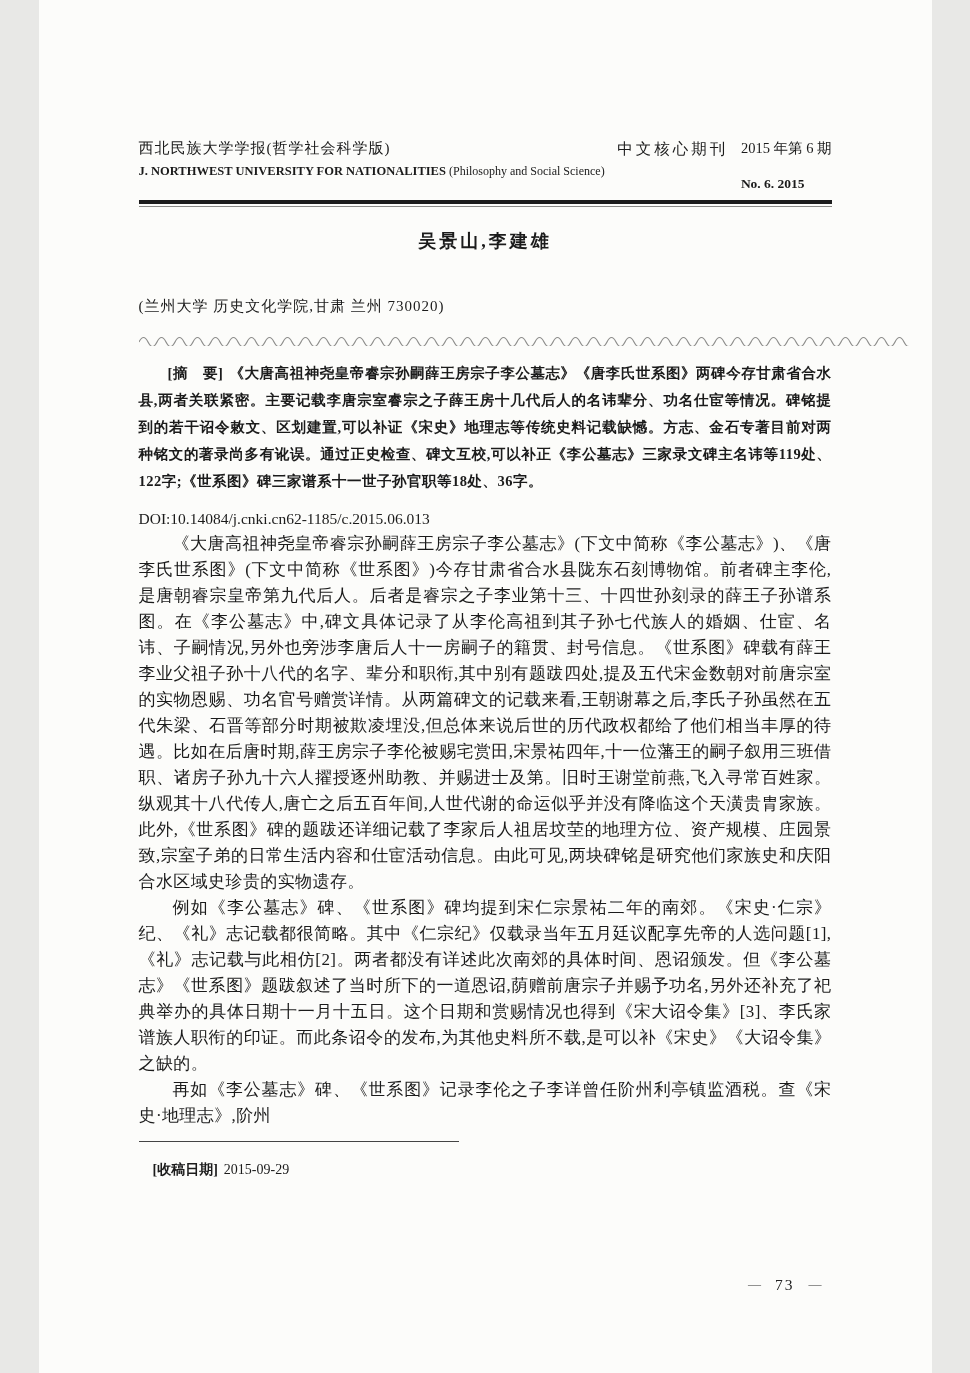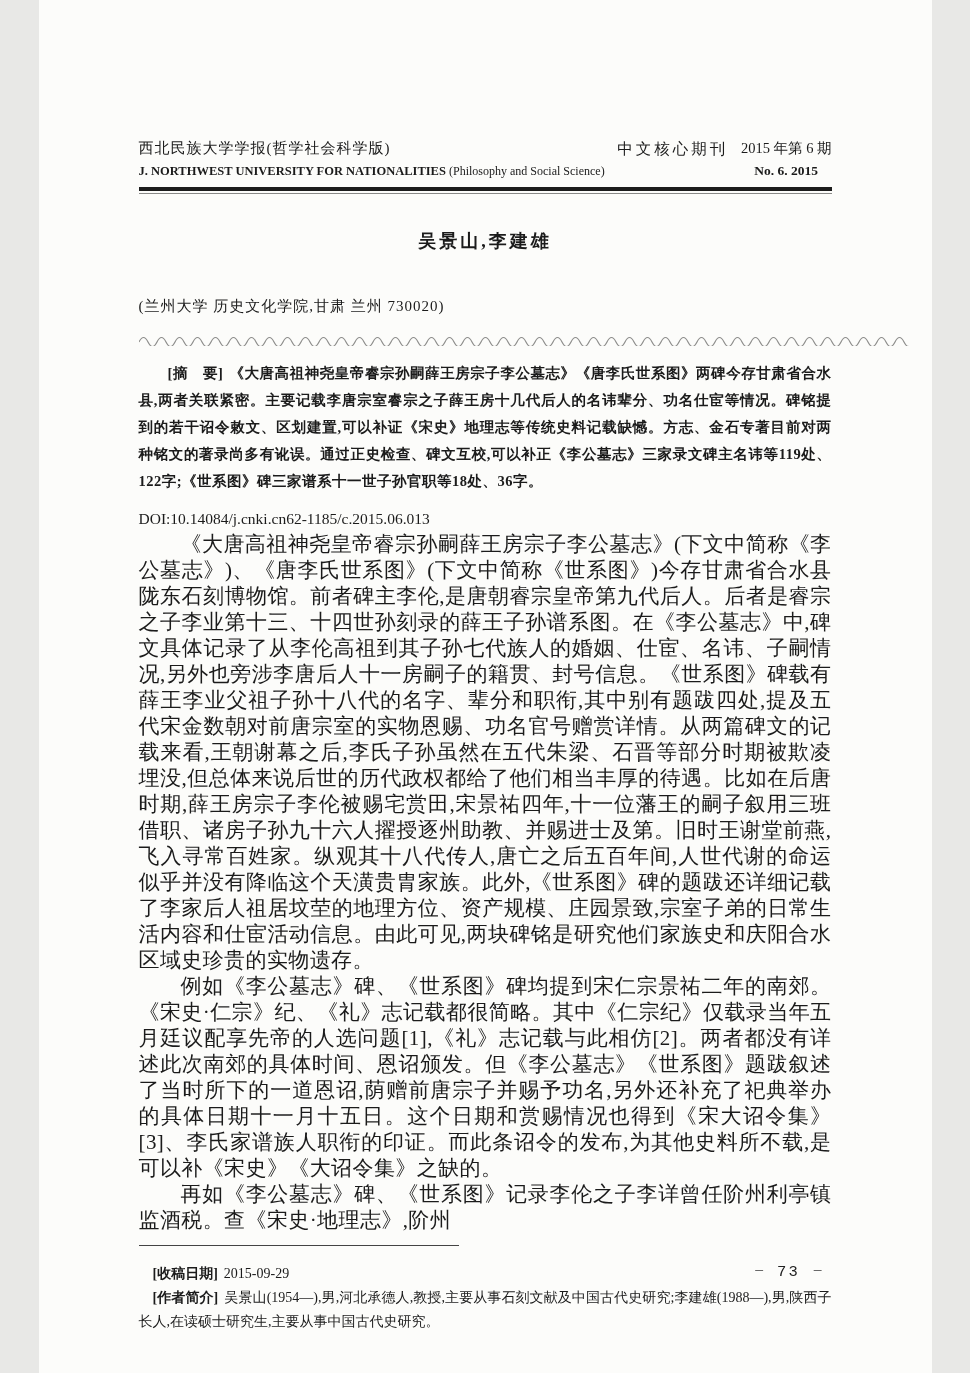--- a/index.html
+++ b/index.html
@@ -17,32 +17,32 @@
   
   .jheader{
     display:flex;justify-content:space-between;align-items:flex-start;
     width:100%;
   }
   .jh-left{line-height:20px;}
   .jh-cn{font-size:15px;letter-spacing:1px;}
   .jh-en{font-size:12.5px;font-weight:bold;margin-top:3px;}
   .jh-en .sub{font-weight:normal;font-size:12px;}
   .jh-center{font-size:15.5px;letter-spacing:3px;padding-top:1px;}
-  .jh-right{text-align:center;line-height:20px;}
+  .jh-right{text-align:left;line-height:20px;}
   .jh-issue-cn{font-size:14.5px;}
-  .jh-issue-en{font-size:13.5px;font-weight:bold;margin-top:3px;}
+  .jh-issue-en{font-size:13.5px;font-weight:bold;margin-top:16px;}
   .rule-thick{margin-top:6px;height:4px;background:#1c1c1c;}
   .rule-thin{margin-top:2px;height:1px;background:#8a8a88;}
   
   .title{
     margin-top:60px;text-align:center;
     font-size:31px;font-weight:bold;letter-spacing:9px;
   }
   .authors{
-    margin-top:35px;text-align:center;
+    margin-top:22px;text-align:center;
     font-size:18px;font-weight:bold;letter-spacing:3px;
   }
   .affiliation{
     margin-top:44px;
     font-size:15px;letter-spacing:1px;
   }
   
   .wavy{display:block;margin-top:18px;width:770px;height:12px;}
   
   .abstract{
@@ -57,32 +57,32 @@
     margin-top:5px;display:flex;justify-content:space-between;
     font-size:14.5px;line-height:26px;
   }
   .metarow .grp{white-space:nowrap;}
   .metarow .grp:first-child{margin-left:2em;}
   .val{font-weight:normal;}
   .doi{margin-top:12px;font-size:15.5px;line-height:24px;}
   
   .bodytext p{
     margin:0;padding:0;
-    font-size:21px;line-height:26px;
+    font-size:17px;line-height:26px;
     text-align:justify;text-indent:2em;
     letter-spacing:0.4px;
   }
   
   .fnsep{margin-top:12px;width:320px;height:1px;background:#444;}
   .footnotes{margin-top:10px;font-size:14px;line-height:24px;text-align:justify;}
   .footnotes .row{text-indent:1em;margin-top:16px;}
   .footnotes .bio{text-indent:1em;}
   .pagenum{
-    position:absolute;right:110px;bottom:92px;
-    font-size:15.5px;letter-spacing:2px;color:#222;font-family:Liberation Mono, monospace;
+    position:absolute;right:110px;bottom:79px;
+    font-size:15.5px;letter-spacing:2px;color:#222;
   }
   .pagenum .dash{color:#555;font-size:13px;vertical-align:2px;letter-spacing:0;}
   .pagenum .num{margin:0 14px;}
 </style>
 </head>
 <body>
 
 <div class="page">
 
   <div class="jheader">
@@ -117,20 +117,19 @@
 
   <div class="bodytext">
     <p>《大唐高祖神尧皇帝睿宗孙嗣薛王房宗子李公墓志》(下文中简称《李公墓志》)、《唐李氏世系图》(下文中简称《世系图》)今存甘肃省合水县陇东石刻博物馆。前者碑主李伦,是唐朝睿宗皇帝第九代后人。后者是睿宗之子李业第十三、十四世孙刻录的薛王子孙谱系图。在《李公墓志》中,碑文具体记录了从李伦高祖到其子孙七代族人的婚姻、仕宦、名讳、子嗣情况,另外也旁涉李唐后人十一房嗣子的籍贯、封号信息。《世系图》碑载有薛王李业父祖子孙十八代的名字、辈分和职衔,其中别有题跋四处,提及五代宋金数朝对前唐宗室的实物恩赐、功名官号赠赏详情。从两篇碑文的记载来看,王朝谢幕之后,李氏子孙虽然在五代朱梁、石晋等部分时期被欺凌埋没,但总体来说后世的历代政权都给了他们相当丰厚的待遇。比如在后唐时期,薛王房宗子李伦被赐宅赏田,宋景祐四年,十一位藩王的嗣子叙用三班借职、诸房子孙九十六人擢授逐州助教、并赐进士及第。旧时王谢堂前燕,飞入寻常百姓家。纵观其十八代传人,唐亡之后五百年间,人世代谢的命运似乎并没有降临这个天潢贵胄家族。此外,《世系图》碑的题跋还详细记载了李家后人祖居坟茔的地理方位、资产规模、庄园景致,宗室子弟的日常生活内容和仕宦活动信息。由此可见,两块碑铭是研究他们家族史和庆阳合水区域史珍贵的实物遗存。</p>
     <p>例如《李公墓志》碑、《世系图》碑均提到宋仁宗景祐二年的南郊。《宋史·仁宗》纪、《礼》志记载都很简略。其中《仁宗纪》仅载录当年五月廷议配享先帝的人选问题[1],《礼》志记载与此相仿[2]。两者都没有详述此次南郊的具体时间、恩诏颁发。但《李公墓志》《世系图》题跋叙述了当时所下的一道恩诏,荫赠前唐宗子并赐予功名,另外还补充了祀典举办的具体日期十一月十五日。这个日期和赏赐情况也得到《宋大诏令集》[3]、李氏家谱族人职衔的印证。而此条诏令的发布,为其他史料所不载,是可以补《宋史》《大诏令集》之缺的。</p>
     <p>再如《李公墓志》碑、《世系图》记录李伦之子李详曾任阶州利亭镇监酒税。查《宋史·地理志》,阶州</p>
   </div>
 
   <div class="fnsep"></div>
   <div class="footnotes">
     <div class="row"><span class="lbl">[收稿日期]</span><span>2015-09-29</span></div>
-    <div class="bio"><span class="lbl">[作者简介]</span><span>吴景山(1954—),男,河北承德人,教授,主要从事石刻文献及中国古代史研究;李建雄(1988—),男,陕西子长人,在读硕士研究生,主要从事中国古代史研究。</span></div>
   </div>
 
   <div class="pagenum">
     <span class="dash">—</span><span class="num">73</span><span class="dash">—</span>
   </div>
 
 </div>
 
 </body></html>

